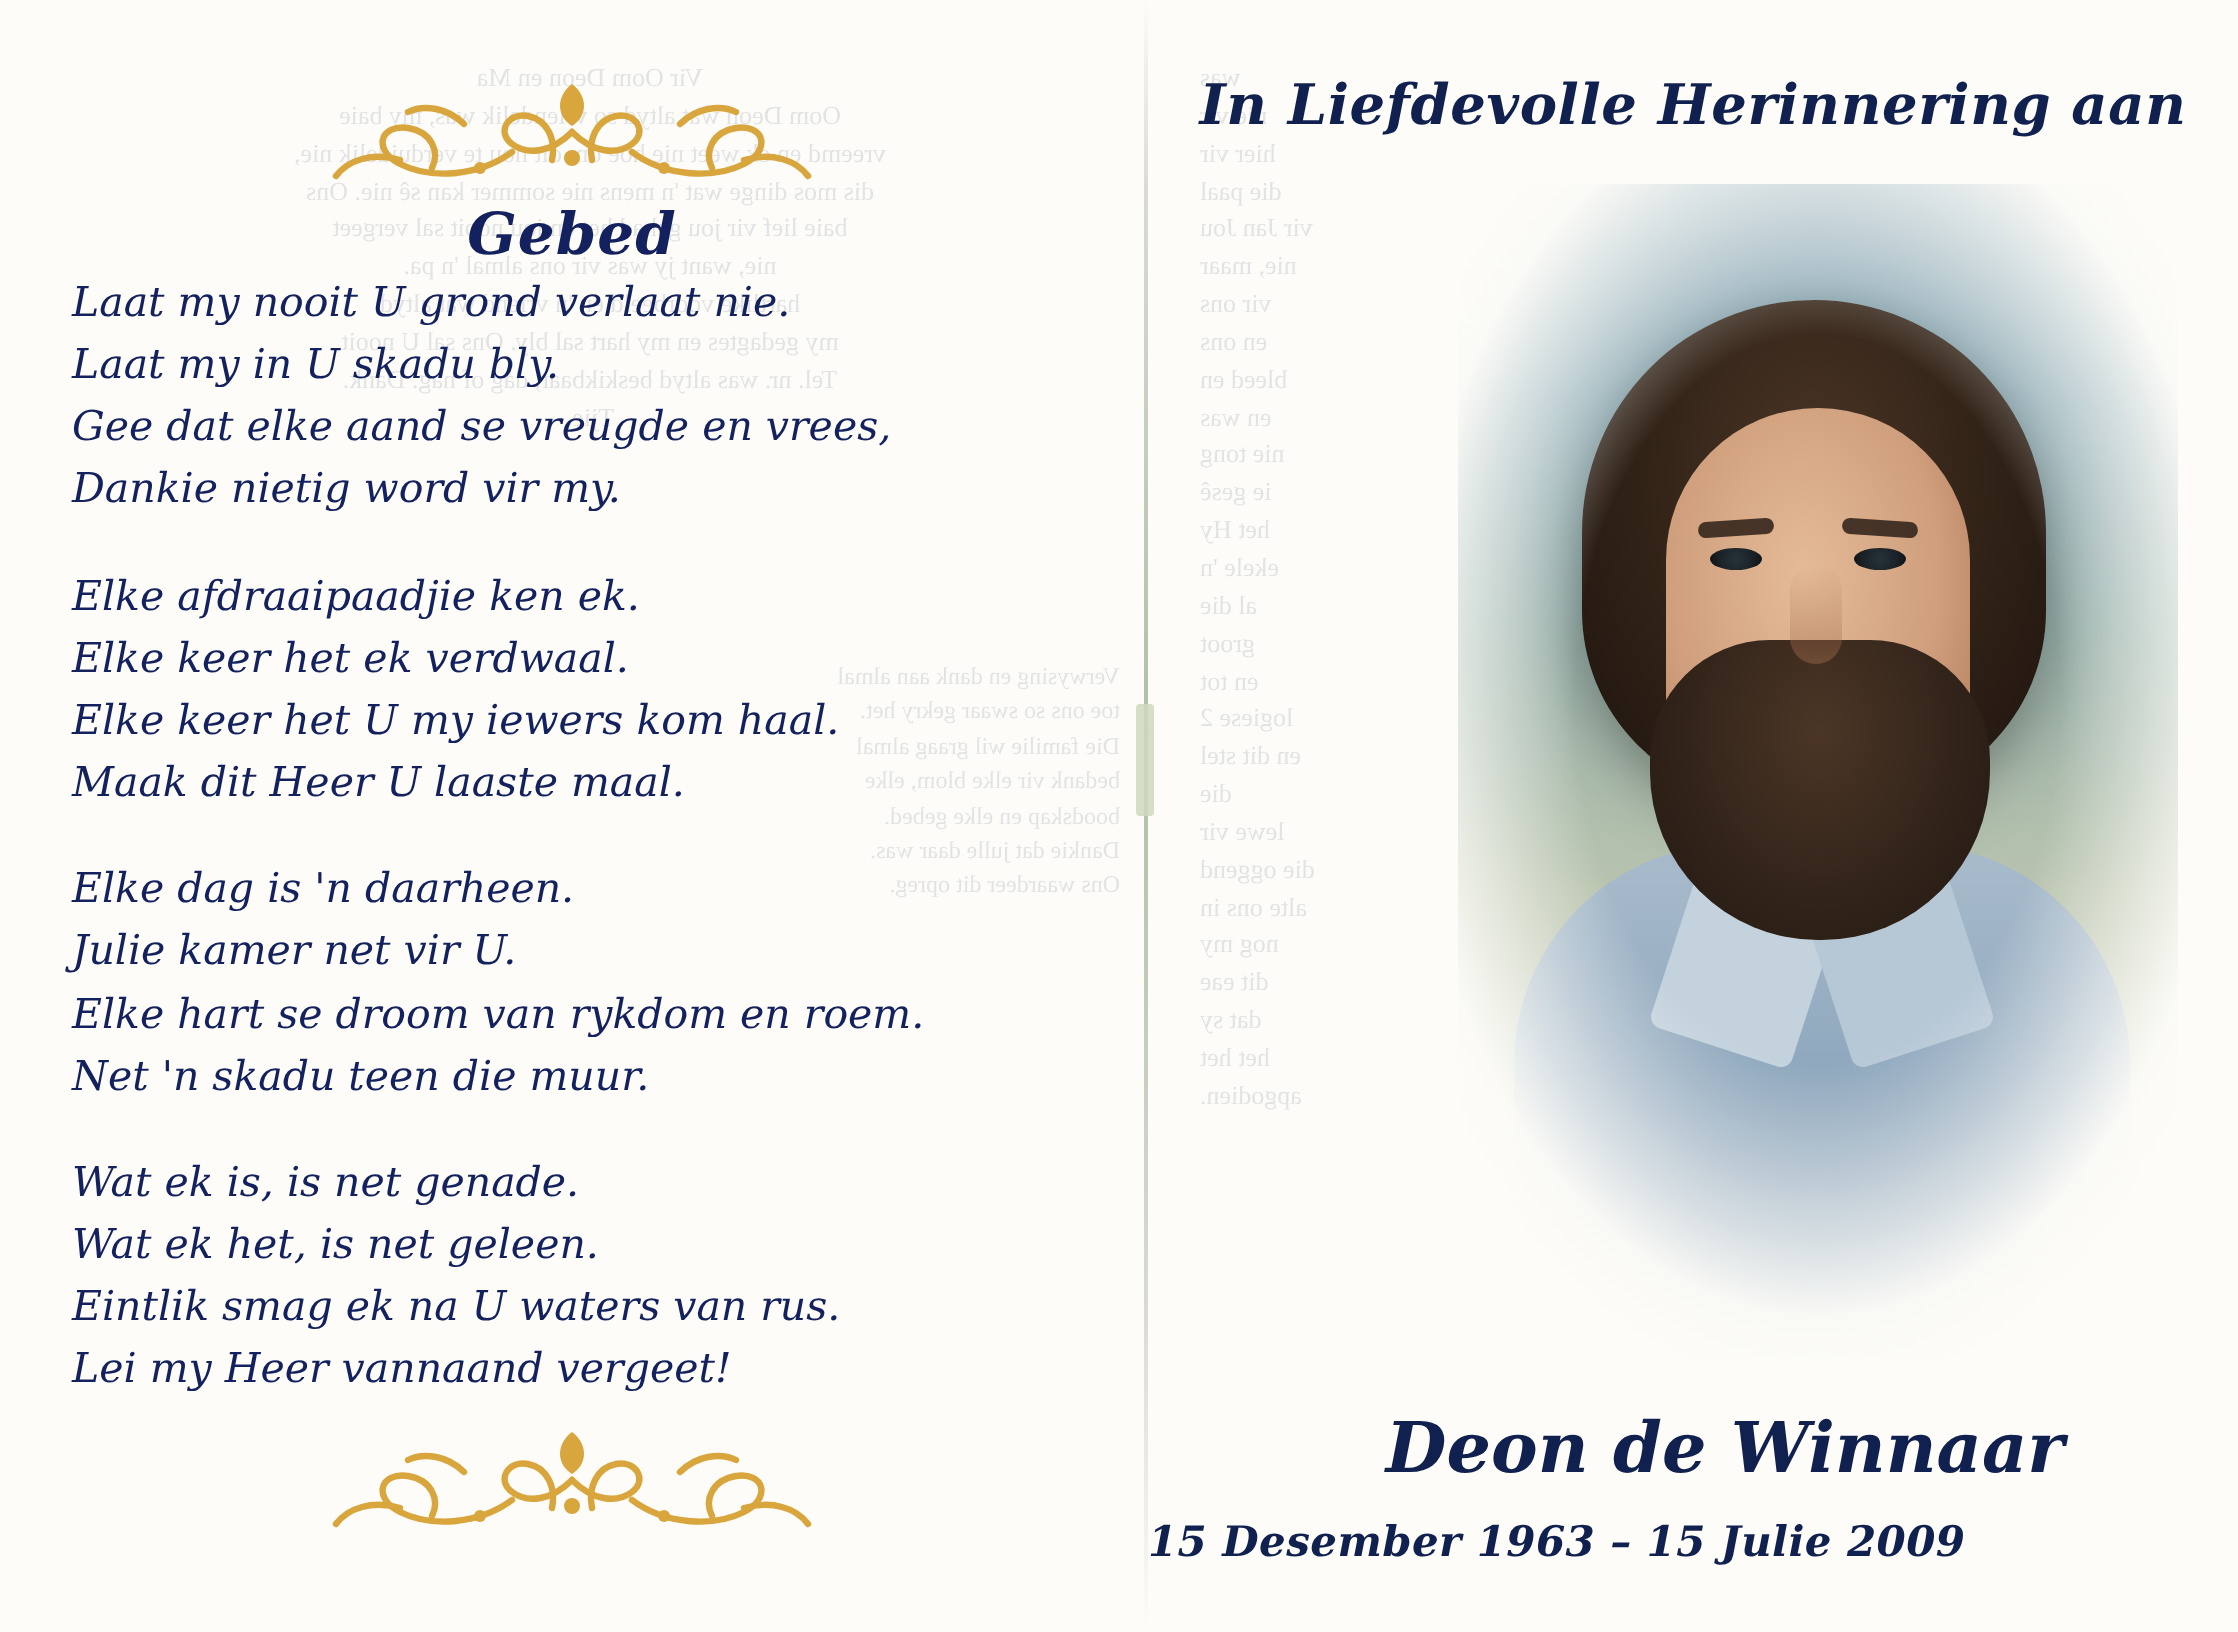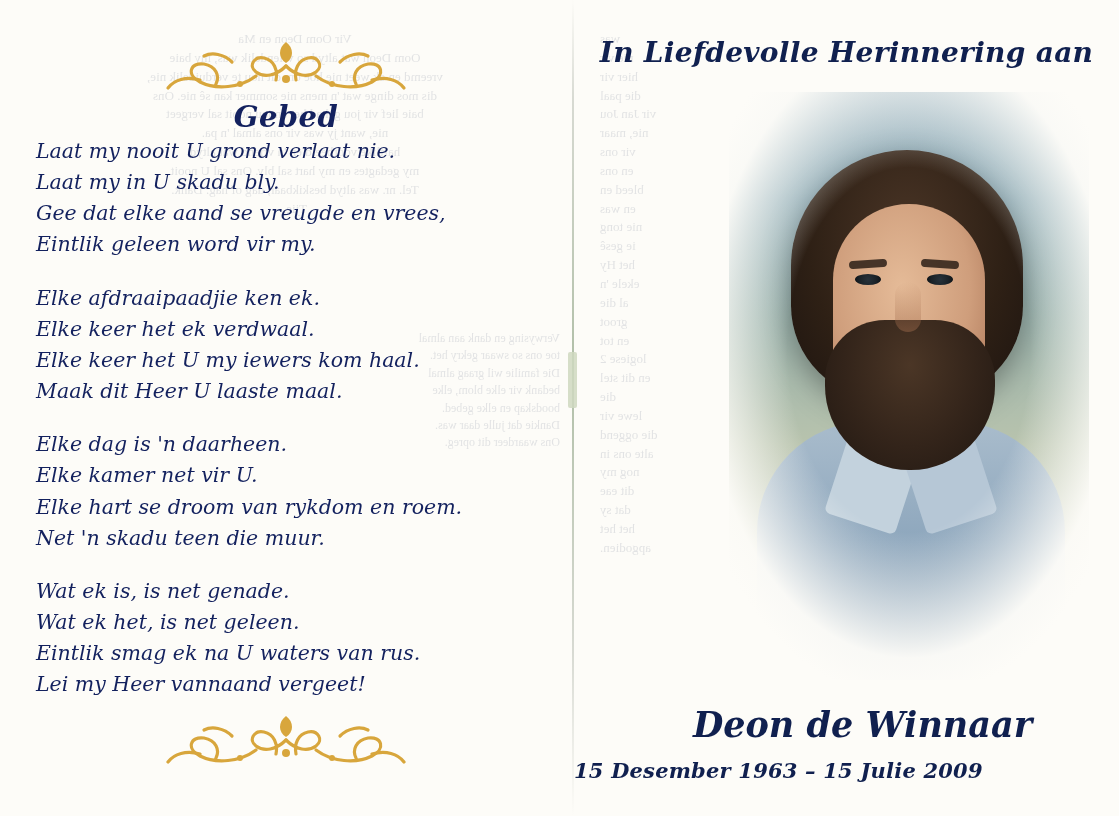--- a/index.html
+++ b/index.html
@@ -352,31 +352,31 @@
       </svg>
     </div>
 
     <div id="prayer-title">Gebed</div>
 
     <div id="prayer-body">
       <div class="stanza">
         <div class="verse-line">Laat my nooit U grond verlaat nie.</div>
         <div class="verse-line">Laat my in U skadu bly.</div>
         <div class="verse-line">Gee dat elke aand se vreugde en vrees,</div>
-        <div class="verse-line">Eintlik geleen word vir my.</div>
+        <div class="verse-line">Dankie nietig word vir my.</div>
       </div>
       <div class="stanza">
         <div class="verse-line">Elke afdraaipaadjie ken ek.</div>
         <div class="verse-line">Elke keer het ek verdwaal.</div>
         <div class="verse-line">Elke keer het U my iewers kom haal.</div>
         <div class="verse-line">Maak dit Heer U laaste maal.</div>
       </div>
       <div class="stanza">
         <div class="verse-line">Elke dag is 'n daarheen.</div>
-        <div class="verse-line">Elke kamer net vir U.</div>
+        <div class="verse-line">Julie kamer net vir U.</div>
         <div class="verse-line">Elke hart se droom van rykdom en roem.</div>
         <div class="verse-line">Net 'n skadu teen die muur.</div>
       </div>
       <div class="stanza">
         <div class="verse-line">Wat ek is, is net genade.</div>
         <div class="verse-line">Wat ek het, is net geleen.</div>
         <div class="verse-line">Eintlik smag ek na U waters van rus.</div>
         <div class="verse-line">Lei my Heer vannaand vergeet!</div>
       </div>
     </div>

